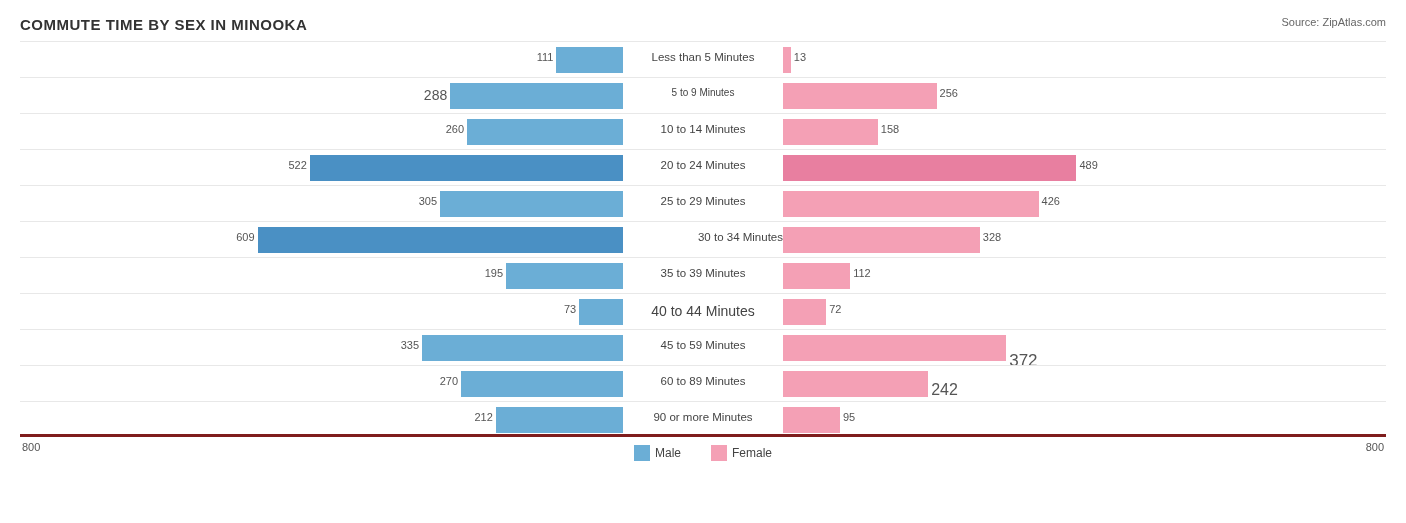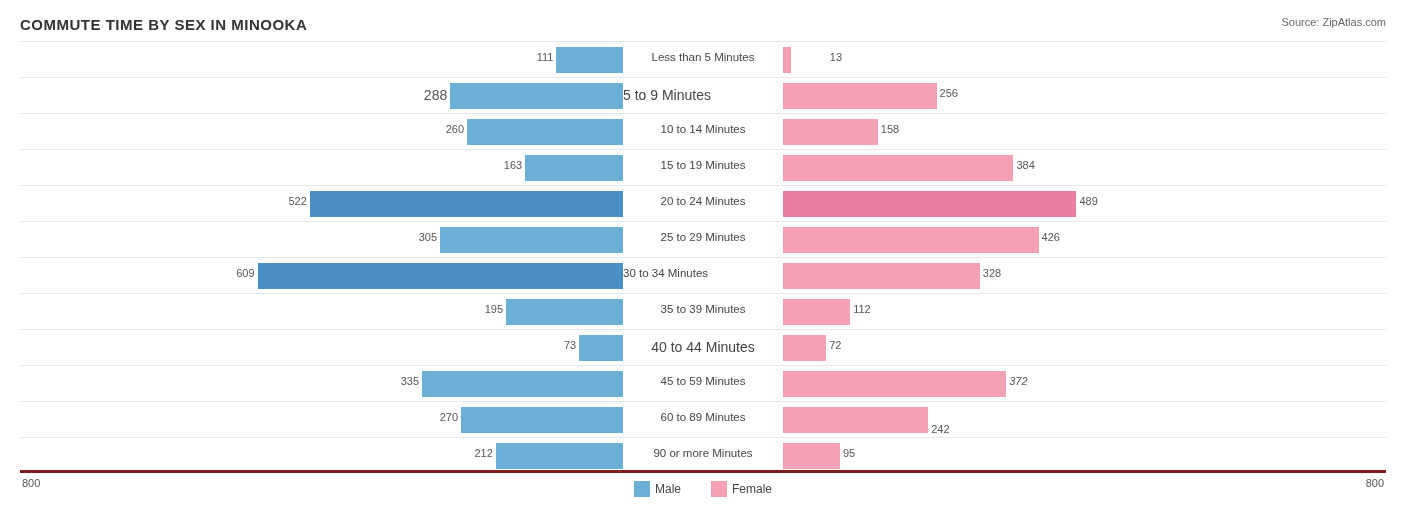--- a/index.html
+++ b/index.html
@@ -119,21 +119,20 @@
       background:#f4a0b5;
     "></div>
 
     <div style="
       position:absolute;
       left:calc(50% + 90.8px);
       top:9px;
       font-size:11px;
       color:#555;
       white-space:nowrap;
-      margin-left:36px;
     ">13</div>
   </div>
       <div class="bar-row">
 
     <div style="
       position:absolute;
       right:calc(50% + 80px);
       top:5px;
       width:172.79999999999998px;
       height:26px;
@@ -148,451 +147,400 @@
       color:#555;
       white-space:nowrap;
     ">288</div>
 
     <div style="
       position:absolute;
       left:50%;
       transform:translateX(-50%);
       top:9px;
       width:160px;
+      text-align:center;
+      font-size:10px;
+      color:#444;
+      white-space:nowrap;
+      z-index:10;
+    ">5 to 9 Minutes</div>
+
+    <div style="
+      position:absolute;
+      left:calc(50% + 80px);
+      top:5px;
+      width:153.6px;
+      height:26px;
+      background:#f4a0b5;
+    "></div>
+
+    <div style="
+      position:absolute;
+      left:calc(50% + 236.6px);
+      top:9px;
+      font-size:11px;
+      color:#555;
+      white-space:nowrap;
+    ">256</div>
+  </div>
+      <div class="bar-row">
+
+    <div style="
+      position:absolute;
+      right:calc(50% + 80px);
+      top:5px;
+      width:156px;
+      height:26px;
+      background:#6baed6;
+    "></div>
+
+    <div style="
+      position:absolute;
+      right:calc(50% + 239px);
+      top:9px;
+      font-size:11px;
+      color:#555;
+      white-space:nowrap;
+    ">260</div>
+
+    <div style="
+      position:absolute;
+      left:50%;
+      transform:translateX(-50%);
+      top:9px;
+      width:164px;
+      text-align:center;
+      font-size:11.5px;
+      color:#444;
+      white-space:nowrap;
+      z-index:10;
+    ">10 to 14 Minutes</div>
+
+    <div style="
+      position:absolute;
+      left:calc(50% + 80px);
+      top:5px;
+      width:94.8px;
+      height:26px;
+      background:#f4a0b5;
+    "></div>
+
+    <div style="
+      position:absolute;
+      left:calc(50% + 177.8px);
+      top:9px;
+      font-size:11px;
+      color:#555;
+      white-space:nowrap;
+    ">158</div>
+  </div>
+      <div class="bar-row">
+
+    <div style="
+      position:absolute;
+      right:calc(50% + 80px);
+      top:5px;
+      width:313.2px;
+      height:26px;
+      background:#4a90c4;
+    "></div>
+
+    <div style="
+      position:absolute;
+      right:calc(50% + 396.2px);
+      top:9px;
+      font-size:11px;
+      color:#555;
+      white-space:nowrap;
+    ">522</div>
+
+    <div style="
+      position:absolute;
+      left:50%;
+      transform:translateX(-50%);
+      top:9px;
+      width:128px;
+      text-align:center;
+      font-size:11.5px;
+      color:#444;
+      white-space:nowrap;
+      z-index:10;
+    ">20 to 24 Minutes</div>
+
+    <div style="
+      position:absolute;
+      left:calc(50% + 80px);
+      top:5px;
+      width:293.40000000000003px;
+      height:26px;
+      background:#e87fa0;
+    "></div>
+
+    <div style="
+      position:absolute;
+      left:calc(50% + 376.40000000000003px);
+      top:9px;
+      font-size:11px;
+      color:#555;
+      white-space:nowrap;
+    ">489</div>
+  </div>
+      <div class="bar-row">
+
+    <div style="
+      position:absolute;
+      right:calc(50% + 80px);
+      top:5px;
+      width:183px;
+      height:26px;
+      background:#6baed6;
+    "></div>
+
+    <div style="
+      position:absolute;
+      right:calc(50% + 266px);
+      top:9px;
+      font-size:11px;
+      color:#555;
+      white-space:nowrap;
+    ">305</div>
+
+    <div style="
+      position:absolute;
+      left:50%;
+      transform:translateX(-50%);
+      top:9px;
+      width:160px;
+      text-align:center;
+      font-size:11.5px;
+      color:#444;
+      white-space:nowrap;
+      z-index:10;
+    ">25 to 29 Minutes</div>
+
+    <div style="
+      position:absolute;
+      left:calc(50% + 80px);
+      top:5px;
+      width:255.6px;
+      height:26px;
+      background:#f4a0b5;
+    "></div>
+
+    <div style="
+      position:absolute;
+      left:calc(50% + 338.6px);
+      top:9px;
+      font-size:11px;
+      color:#555;
+      white-space:nowrap;
+    ">426</div>
+  </div>
+      <div class="bar-row">
+
+    <div style="
+      position:absolute;
+      right:calc(50% + 80px);
+      top:5px;
+      width:365.4px;
+      height:26px;
+      background:#4a90c4;
+    "></div>
+
+    <div style="
+      position:absolute;
+      right:calc(50% + 448.4px);
+      top:9px;
+      font-size:11px;
+      color:#555;
+      white-space:nowrap;
+    ">609</div>
+
+    <div style="
+      position:absolute;
+      left:50%;
+      transform:translateX(-50%);
+      top:9px;
+      width:160px;
+      text-align:right;
+      font-size:11.5px;
+      color:#444;
+      white-space:nowrap;
+      z-index:10;
+    ">30 to 34 Minutes</div>
+
+    <div style="
+      position:absolute;
+      left:calc(50% + 80px);
+      top:5px;
+      width:196.8px;
+      height:26px;
+      background:#f4a0b5;
+    "></div>
+
+    <div style="
+      position:absolute;
+      left:calc(50% + 279.8px);
+      top:9px;
+      font-size:11px;
+      color:#555;
+      white-space:nowrap;
+    ">328</div>
+  </div>
+      <div class="bar-row">
+
+    <div style="
+      position:absolute;
+      right:calc(50% + 80px);
+      top:5px;
+      width:117px;
+      height:26px;
+      background:#6baed6;
+    "></div>
+
+    <div style="
+      position:absolute;
+      right:calc(50% + 200px);
+      top:9px;
+      font-size:11px;
+      color:#555;
+      white-space:nowrap;
+    ">195</div>
+
+    <div style="
+      position:absolute;
+      left:50%;
+      transform:translateX(-50%);
+      top:9px;
+      width:146px;
+      text-align:center;
+      font-size:11.5px;
+      color:#444;
+      white-space:nowrap;
+      z-index:10;
+    ">35 to 39 Minutes</div>
+
+    <div style="
+      position:absolute;
+      left:calc(50% + 80px);
+      top:5px;
+      width:67.2px;
+      height:26px;
+      background:#f4a0b5;
+    "></div>
+
+    <div style="
+      position:absolute;
+      left:calc(50% + 150.2px);
+      top:9px;
+      font-size:11px;
+      color:#555;
+      white-space:nowrap;
+    ">112</div>
+  </div>
+      <div class="bar-row">
+
+    <div style="
+      position:absolute;
+      right:calc(50% + 80px);
+      top:5px;
+      width:43.8px;
+      height:26px;
+      background:#6baed6;
+    "></div>
+
+    <div style="
+      position:absolute;
+      right:calc(50% + 126.8px);
+      top:9px;
+      font-size:11px;
+      color:#555;
+      white-space:nowrap;
+    ">73</div>
+
+    <div style="
+      position:absolute;
+      left:50%;
+      transform:translateX(-50%);
+      top:9px;
+      width:160px;
+      text-align:center;
       font-size:14px;
       color:#444;
       white-space:nowrap;
       z-index:10;
-    ">5 to 9 Minutes</div>
-
-    <div style="
-      position:absolute;
-      left:calc(50% + 80px);
-      top:5px;
-      width:153.6px;
-      height:26px;
-      background:#f4a0b5;
-    "></div>
-
-    <div style="
-      position:absolute;
-      left:calc(50% + 236.6px);
-      top:9px;
-      font-size:11px;
-      color:#555;
-      white-space:nowrap;
-    ">256</div>
-  </div>
-      <div class="bar-row">
-
-    <div style="
-      position:absolute;
-      right:calc(50% + 80px);
-      top:5px;
-      width:156px;
-      height:26px;
-      background:#6baed6;
-    "></div>
-
-    <div style="
-      position:absolute;
-      right:calc(50% + 239px);
-      top:9px;
-      font-size:11px;
-      color:#555;
-      white-space:nowrap;
-    ">260</div>
-
-    <div style="
-      position:absolute;
-      left:50%;
-      transform:translateX(-50%);
-      top:9px;
-      width:164px;
-      text-align:center;
-      font-size:11.5px;
-      color:#444;
-      white-space:nowrap;
-      z-index:10;
-    ">10 to 14 Minutes</div>
-
-    <div style="
-      position:absolute;
-      left:calc(50% + 80px);
-      top:5px;
-      width:94.8px;
-      height:26px;
-      background:#f4a0b5;
-    "></div>
-
-    <div style="
-      position:absolute;
-      left:calc(50% + 177.8px);
-      top:9px;
-      font-size:11px;
-      color:#555;
-      white-space:nowrap;
-    ">158</div>
-  </div>
-      <div class="bar-row">
-
-    <div style="
-      position:absolute;
-      right:calc(50% + 80px);
-      top:5px;
-      width:97.8px;
-      height:26px;
-      background:#6baed6;
-    "></div>
-
-    <div style="
-      position:absolute;
-      right:calc(50% + 180.8px);
-      top:9px;
-      font-size:11px;
-      color:#555;
-      white-space:nowrap;
-    ">163</div>
+    ">40 to 44 Minutes</div>
+
+    <div style="
+      position:absolute;
+      left:calc(50% + 80px);
+      top:5px;
+      width:43.199999999999996px;
+      height:26px;
+      background:#f4a0b5;
+    "></div>
+
+    <div style="
+      position:absolute;
+      left:calc(50% + 126.19999999999999px);
+      top:9px;
+      font-size:11px;
+      color:#555;
+      white-space:nowrap;
+    ">72</div>
+  </div>
+      <div class="bar-row">
+
+    <div style="
+      position:absolute;
+      right:calc(50% + 80px);
+      top:5px;
+      width:201px;
+      height:26px;
+      background:#6baed6;
+    "></div>
+
+    <div style="
+      position:absolute;
+      right:calc(50% + 284px);
+      top:9px;
+      font-size:11px;
+      color:#555;
+      white-space:nowrap;
+    ">335</div>
 
     <div style="
       position:absolute;
       left:50%;
       transform:translateX(-50%);
       top:9px;
       width:160px;
       text-align:center;
       font-size:11.5px;
       color:#444;
       white-space:nowrap;
       z-index:10;
-    ">15 to 19 Minutes</div>
-
-    <div style="
-      position:absolute;
-      left:calc(50% + 80px);
-      top:5px;
-      width:230.4px;
-      height:26px;
-      background:#f4a0b5;
-    "></div>
-
-    <div style="
-      position:absolute;
-      left:calc(50% + 313.4px);
-      top:9px;
-      font-size:11px;
-      color:#555;
-      white-space:nowrap;
-    ">384</div>
-  </div>
-      <div class="bar-row">
-
-    <div style="
-      position:absolute;
-      right:calc(50% + 80px);
-      top:5px;
-      width:313.2px;
-      height:26px;
-      background:#4a90c4;
-    "></div>
-
-    <div style="
-      position:absolute;
-      right:calc(50% + 396.2px);
-      top:9px;
-      font-size:11px;
-      color:#555;
-      white-space:nowrap;
-    ">522</div>
-
-    <div style="
-      position:absolute;
-      left:50%;
-      transform:translateX(-50%);
-      top:9px;
-      width:128px;
-      text-align:center;
-      font-size:11.5px;
-      color:#444;
-      white-space:nowrap;
-      z-index:10;
-    ">20 to 24 Minutes</div>
-
-    <div style="
-      position:absolute;
-      left:calc(50% + 80px);
-      top:5px;
-      width:293.40000000000003px;
-      height:26px;
-      background:#e87fa0;
-    "></div>
-
-    <div style="
-      position:absolute;
-      left:calc(50% + 376.40000000000003px);
-      top:9px;
-      font-size:11px;
-      color:#555;
-      white-space:nowrap;
-    ">489</div>
-  </div>
-      <div class="bar-row">
-
-    <div style="
-      position:absolute;
-      right:calc(50% + 80px);
-      top:5px;
-      width:183px;
-      height:26px;
-      background:#6baed6;
-    "></div>
-
-    <div style="
-      position:absolute;
-      right:calc(50% + 266px);
-      top:9px;
-      font-size:11px;
-      color:#555;
-      white-space:nowrap;
-    ">305</div>
-
-    <div style="
-      position:absolute;
-      left:50%;
-      transform:translateX(-50%);
-      top:9px;
-      width:160px;
-      text-align:center;
-      font-size:11.5px;
-      color:#444;
-      white-space:nowrap;
-      z-index:10;
-    ">25 to 29 Minutes</div>
-
-    <div style="
-      position:absolute;
-      left:calc(50% + 80px);
-      top:5px;
-      width:255.6px;
-      height:26px;
-      background:#f4a0b5;
-    "></div>
-
-    <div style="
-      position:absolute;
-      left:calc(50% + 338.6px);
-      top:9px;
-      font-size:11px;
-      color:#555;
-      white-space:nowrap;
-    ">426</div>
-  </div>
-      <div class="bar-row">
-
-    <div style="
-      position:absolute;
-      right:calc(50% + 80px);
-      top:5px;
-      width:365.4px;
-      height:26px;
-      background:#4a90c4;
-    "></div>
-
-    <div style="
-      position:absolute;
-      right:calc(50% + 448.4px);
-      top:9px;
-      font-size:11px;
-      color:#555;
-      white-space:nowrap;
-    ">609</div>
-
-    <div style="
-      position:absolute;
-      left:50%;
-      transform:translateX(-50%);
-      top:9px;
-      width:160px;
-      text-align:left;
-      font-size:11.5px;
-      color:#444;
-      white-space:nowrap;
-      z-index:10;
-    ">30 to 34 Minutes</div>
-
-    <div style="
-      position:absolute;
-      left:calc(50% + 80px);
-      top:5px;
-      width:196.8px;
-      height:26px;
-      background:#f4a0b5;
-    "></div>
-
-    <div style="
-      position:absolute;
-      left:calc(50% + 279.8px);
-      top:9px;
-      font-size:11px;
-      color:#555;
-      white-space:nowrap;
-    ">328</div>
-  </div>
-      <div class="bar-row">
-
-    <div style="
-      position:absolute;
-      right:calc(50% + 80px);
-      top:5px;
-      width:117px;
-      height:26px;
-      background:#6baed6;
-    "></div>
-
-    <div style="
-      position:absolute;
-      right:calc(50% + 200px);
-      top:9px;
-      font-size:11px;
-      color:#555;
-      white-space:nowrap;
-    ">195</div>
-
-    <div style="
-      position:absolute;
-      left:50%;
-      transform:translateX(-50%);
-      top:9px;
-      width:146px;
-      text-align:center;
-      font-size:11.5px;
-      color:#444;
-      white-space:nowrap;
-      z-index:10;
-    ">35 to 39 Minutes</div>
-
-    <div style="
-      position:absolute;
-      left:calc(50% + 80px);
-      top:5px;
-      width:67.2px;
-      height:26px;
-      background:#f4a0b5;
-    "></div>
-
-    <div style="
-      position:absolute;
-      left:calc(50% + 150.2px);
-      top:9px;
-      font-size:11px;
-      color:#555;
-      white-space:nowrap;
-    ">112</div>
-  </div>
-      <div class="bar-row">
-
-    <div style="
-      position:absolute;
-      right:calc(50% + 80px);
-      top:5px;
-      width:43.8px;
-      height:26px;
-      background:#6baed6;
-    "></div>
-
-    <div style="
-      position:absolute;
-      right:calc(50% + 126.8px);
-      top:9px;
-      font-size:11px;
-      color:#555;
-      white-space:nowrap;
-    ">73</div>
-
-    <div style="
-      position:absolute;
-      left:50%;
-      transform:translateX(-50%);
-      top:9px;
-      width:160px;
-      text-align:center;
-      font-size:14px;
-      color:#444;
-      white-space:nowrap;
-      z-index:10;
-    ">40 to 44 Minutes</div>
-
-    <div style="
-      position:absolute;
-      left:calc(50% + 80px);
-      top:5px;
-      width:43.199999999999996px;
-      height:26px;
-      background:#f4a0b5;
-    "></div>
-
-    <div style="
-      position:absolute;
-      left:calc(50% + 126.19999999999999px);
-      top:9px;
-      font-size:11px;
-      color:#555;
-      white-space:nowrap;
-    ">72</div>
-  </div>
-      <div class="bar-row">
-
-    <div style="
-      position:absolute;
-      right:calc(50% + 80px);
-      top:5px;
-      width:201px;
-      height:26px;
-      background:#6baed6;
-    "></div>
-
-    <div style="
-      position:absolute;
-      right:calc(50% + 284px);
-      top:9px;
-      font-size:11px;
-      color:#555;
-      white-space:nowrap;
-    ">335</div>
-
-    <div style="
-      position:absolute;
-      left:50%;
-      transform:translateX(-50%);
-      top:9px;
-      width:160px;
-      text-align:center;
-      font-size:11.5px;
-      color:#444;
-      white-space:nowrap;
-      z-index:10;
     ">45 to 59 Minutes</div>
 
     <div style="
       position:absolute;
       left:calc(50% + 80px);
       top:5px;
       width:223.20000000000002px;
       height:26px;
       background:#f4a0b5;
     "></div>
 
     <div style="
       position:absolute;
       left:calc(50% + 306.20000000000005px);
-      top:9px;
-      font-size:11px;
-      color:#555;
-      white-space:nowrap;
-      font-style:italic;
+      top:21px;
+      font-size:17px;
+      color:#555;
+      white-space:nowrap;
     ">372</div>
   </div>
       <div class="bar-row">
 
     <div style="
       position:absolute;
       right:calc(50% + 80px);
       top:5px;
       width:162px;
       height:26px;
@@ -626,22 +574,22 @@
       left:calc(50% + 80px);
       top:5px;
       width:145.2px;
       height:26px;
       background:#f4a0b5;
     "></div>
 
     <div style="
       position:absolute;
       left:calc(50% + 228.2px);
-      top:21px;
-      font-size:11px;
+      top:15px;
+      font-size:16px;
       color:#555;
       white-space:nowrap;
     ">242</div>
   </div>
       <div class="bar-row">
 
     <div style="
       position:absolute;
       right:calc(50% + 80px);
       top:5px;

